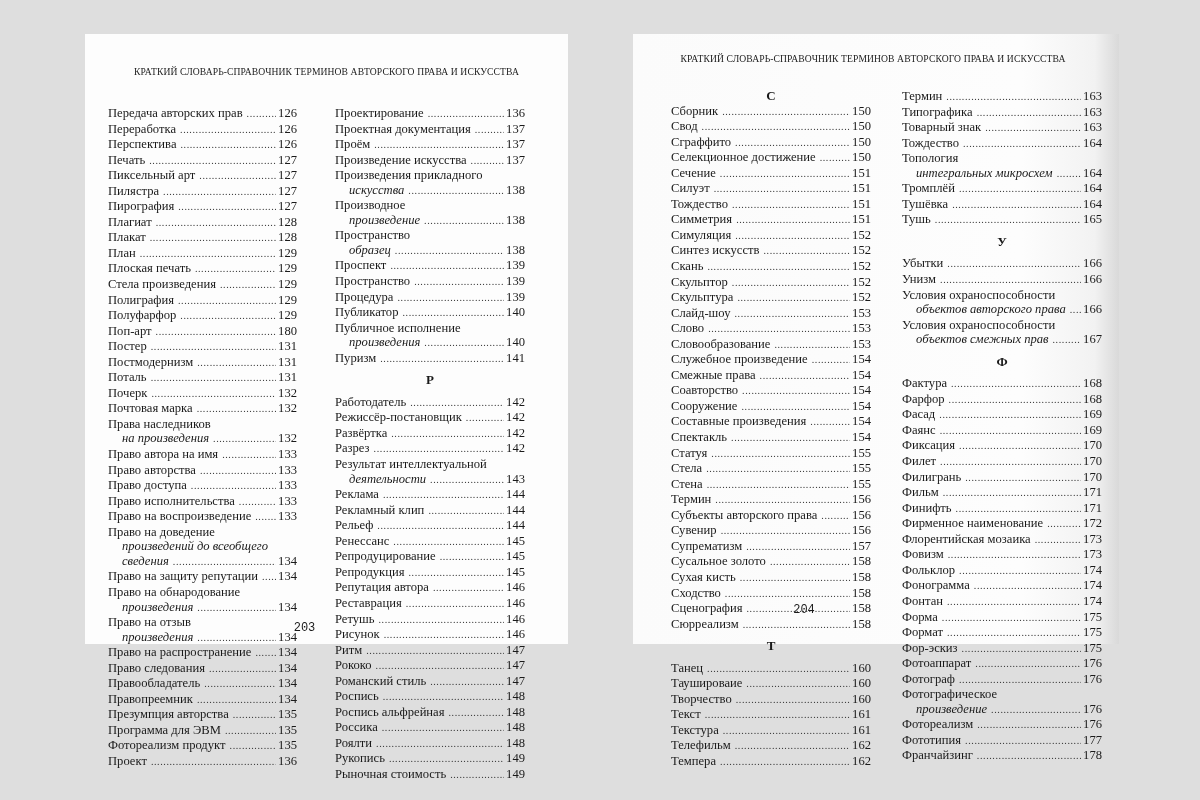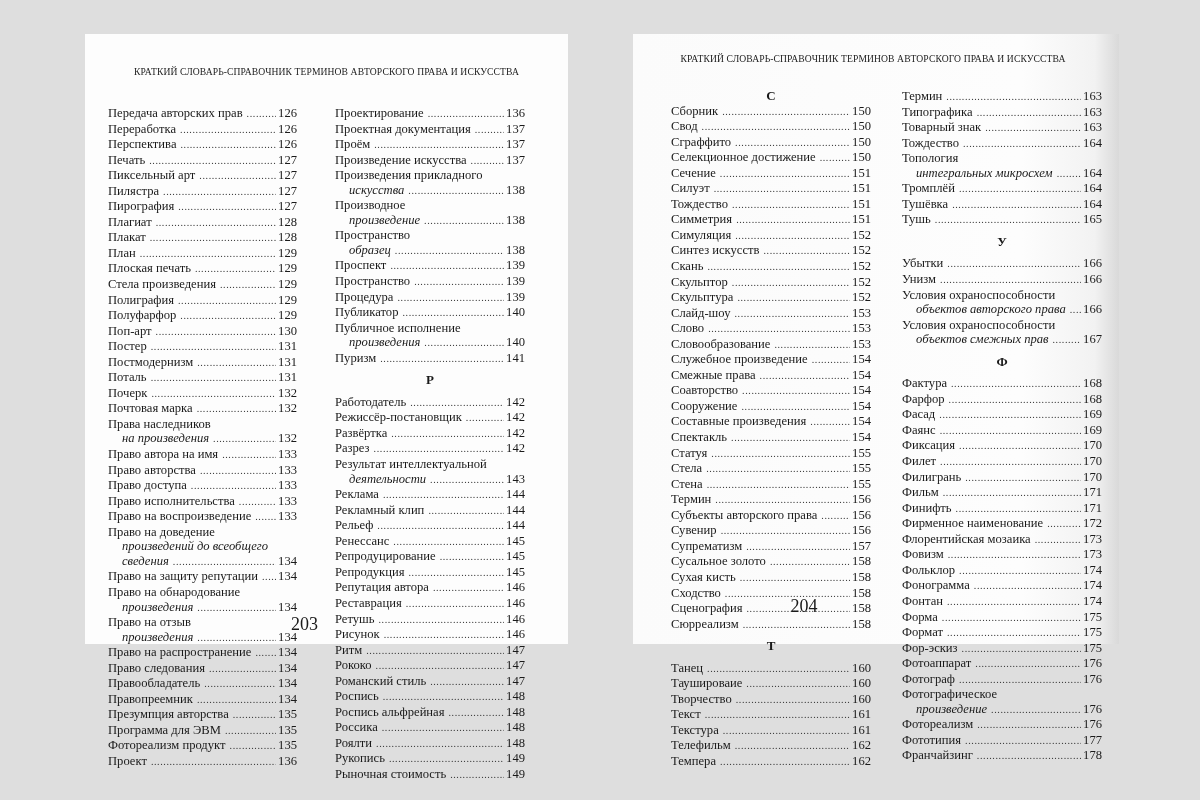--- a/index.html
+++ b/index.html
@@ -35,21 +35,21 @@
       content: "........................................................................................................................";
     }
     .entry .pg { flex: 0 0 auto; }
     .entry.indent .term { padding-left: 14px; font-style: italic; }
     .letter-head {
       text-align: center; font-weight: bold; font-size: 13px; line-height: 14.55px;
       margin: 7px 0 7px 0;
     }
     .letter-head.first { margin-top: 0; margin-bottom: 0px; }
     .page-number {
-      position: absolute; bottom: 8px; width: 100%; text-align: center; font-size: 18px;
+      position: absolute; bottom: 8px; width: 100%; text-align: center; font-size: 12px; font-family: Liberation Mono, monospace;
     }
     #page-left .page-number { bottom: 9px; left: -22px; }
     #page-right .page-number { bottom: 27px; left: -72px; }
   </style>
 </head>
 <body>
 
 <div class="page" id="page-left">
   <div class="running-head">КРАТКИЙ СЛОВАРЬ-СПРАВОЧНИК ТЕРМИНОВ АВТОРСКОГО ПРАВА И ИСКУССТВА</div>
   <div class="col col-a">
@@ -119,21 +119,21 @@
         <span class="pg">129</span>
       </div>
       <div class="entry">
         <span class="term">Полуфарфор</span>
         <span class="dots"></span>
         <span class="pg">129</span>
       </div>
       <div class="entry">
         <span class="term">Поп-арт</span>
         <span class="dots"></span>
-        <span class="pg">130</span>
+        <span class="pg">180</span>
       </div>
       <div class="entry">
         <span class="term">Постер</span>
         <span class="dots"></span>
         <span class="pg">131</span>
       </div>
       <div class="entry">
         <span class="term">Постмодернизм</span>
         <span class="dots"></span>
         <span class="pg">131</span>

